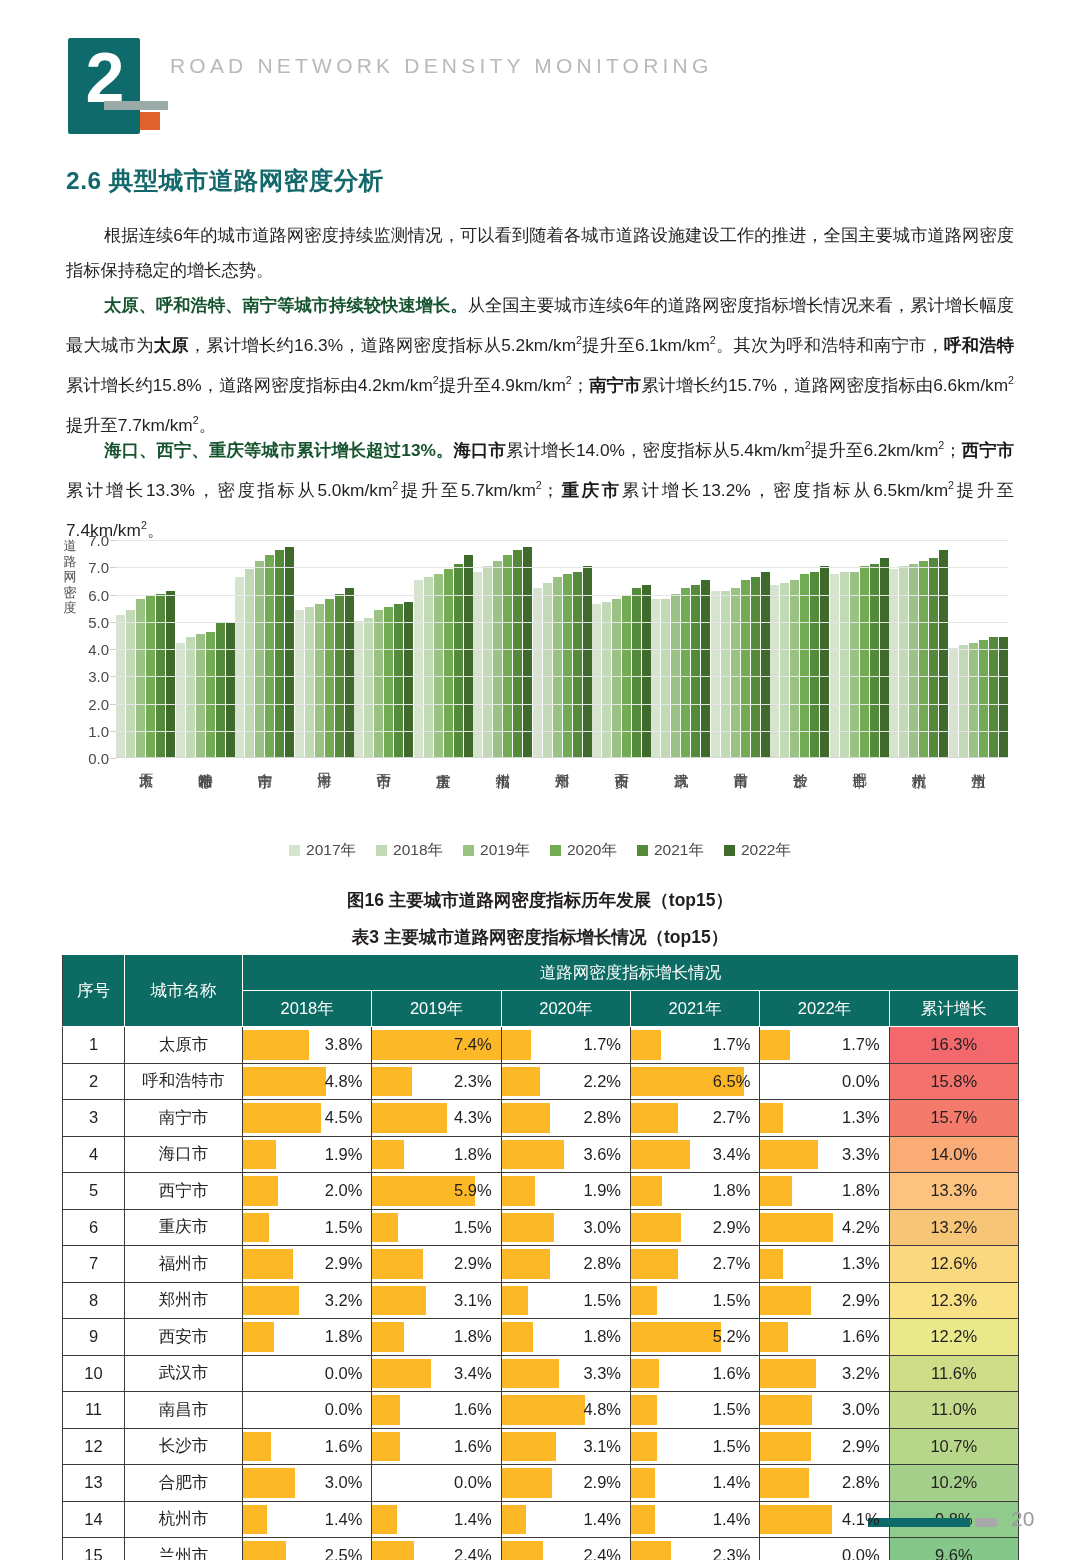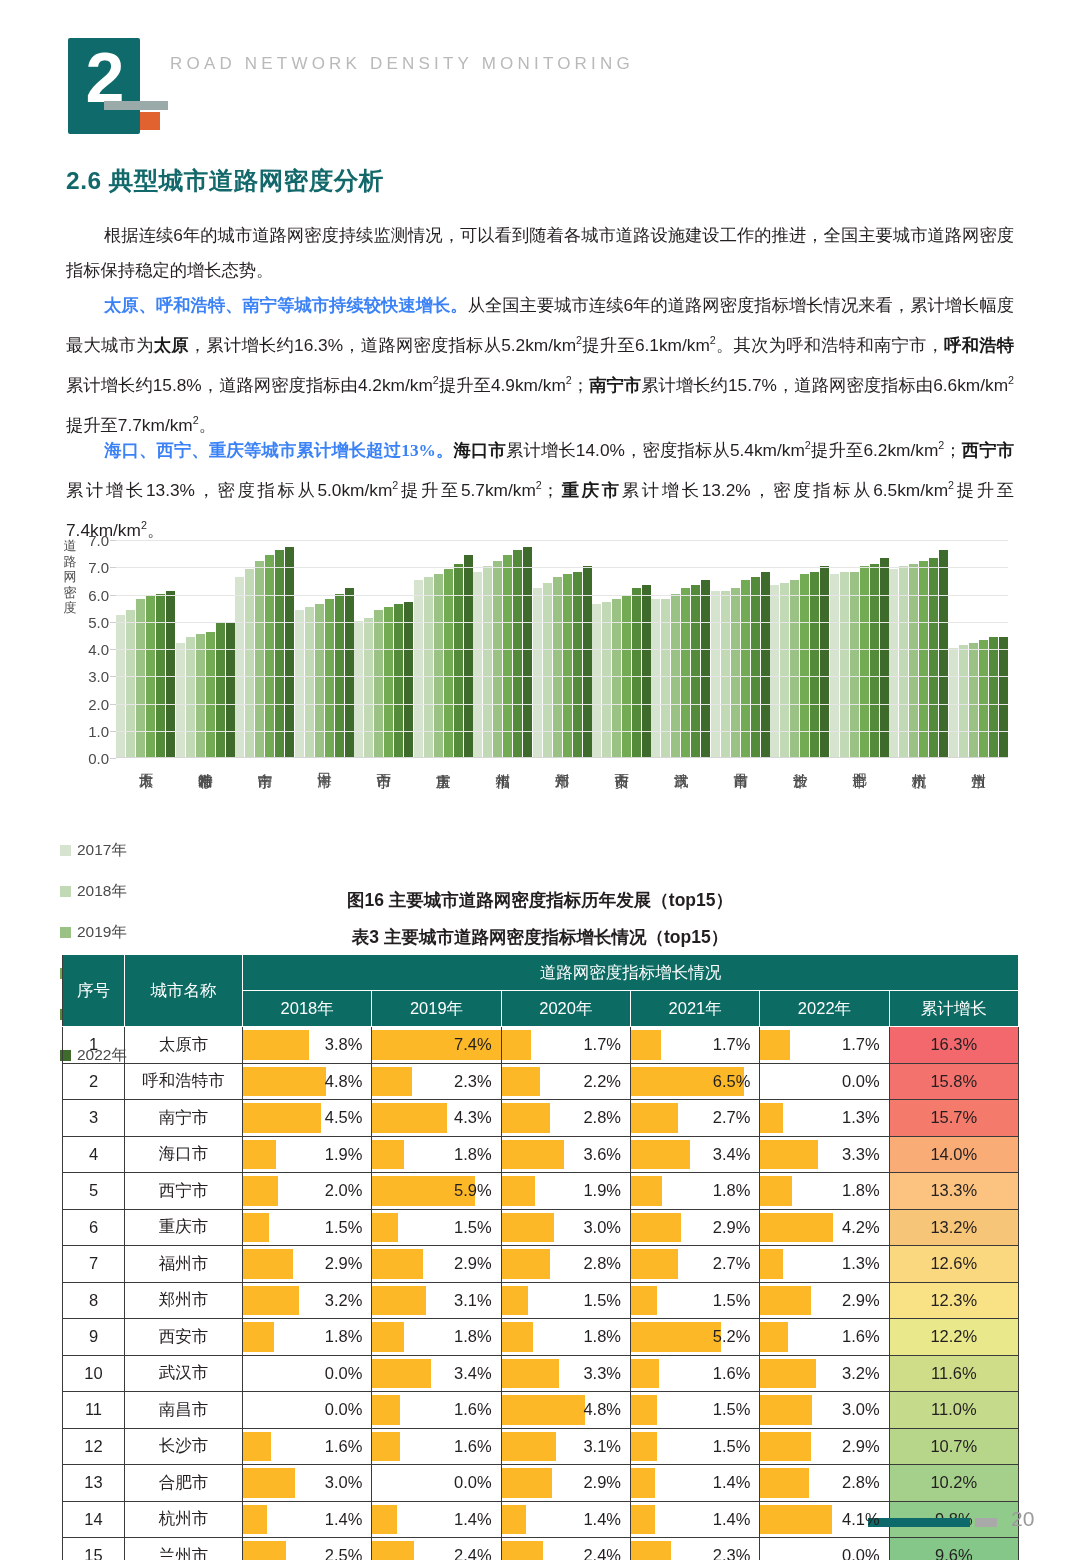--- a/index.html
+++ b/index.html
@@ -31,37 +31,37 @@
     position: absolute; left: 72px; bottom: 4px; width: 20px; height: 18px;
     background: #e1622f;
   }
   .chapter-titles { margin-left: 22px; padding-top: 6px; }
   .chapter-title-cn {
     font-size: 45px; font-weight: bold; color: #0f6b6b;
     letter-spacing: 5px; line-height: 1.05;
   }
   .chapter-title-en {
     margin-top: 10px; margin-left: 8px;
-    font-size: 17px; color: #b9b9b9; letter-spacing: 4.2px;
+    font-size: 21px; color: #b9b9b9; letter-spacing: 4.2px;
   }
 
   
   .section-heading {
     position: absolute; left: 66px; top: 164px;
     font-size: 24.5px; font-weight: bold; color: #12686a; letter-spacing: 0.5px;
   }
 
   
   .body-block { position: absolute; left: 66px; width: 948px; }
   .para {
     font-size: 17.3px; line-height: 35px; color: #231f20;
     text-align: justify; text-justify: inter-ideograph;
   }
   .para .ind { display: inline-block; width: 38px; }
-  .kw { color: #3b82f6; font-weight: bold; font-family: Liberation Serif, serif; }
+  .kw { color: #14532d; font-weight: bold; }
   .bk { font-weight: bold; color: #1a1a1a; }
   sup { font-size: 0.62em; vertical-align: super; }
 
   
   .chart-wrap { position: absolute; left: 60px; top: 534px; width: 960px; height: 340px; }
   .y-axis-title {
     position: absolute; left: 2px; top: 4px; width: 16px;
     font-size: 13px; color: #4d4d4d; line-height: 15.5px; text-align: center;
   }
   .plot-area {
@@ -87,21 +87,21 @@
   }
   .xlabel {
     flex: 1 1 0; display: flex; justify-content: center;
   }
   .xlabel span {
     font-size: 14.5px; color: #4d4d4d; line-height: 16.5px;
     writing-mode: vertical-rl; text-orientation: upright; letter-spacing: 0px;
   }
   .legend {
     position: absolute; left: 0; right: 0; top: 306px;
-    display: flex; justify-content: center; align-items: flex-start; gap: 20px; flex-direction: column;
+    display: flex; justify-content: center; align-items: flex-end; gap: 20px;
   }
   .legend-item { display: flex; align-items: center; gap: 6px; }
   .legend-swatch { width: 11px; height: 11px; }
   .legend-label { font-size: 15.5px; color: #4a4a4a; }
 
   
   .caption {
     position: absolute; left: 0; width: 1080px; text-align: center;
     font-size: 17.5px; font-weight: bold; color: #231f20;
   }

